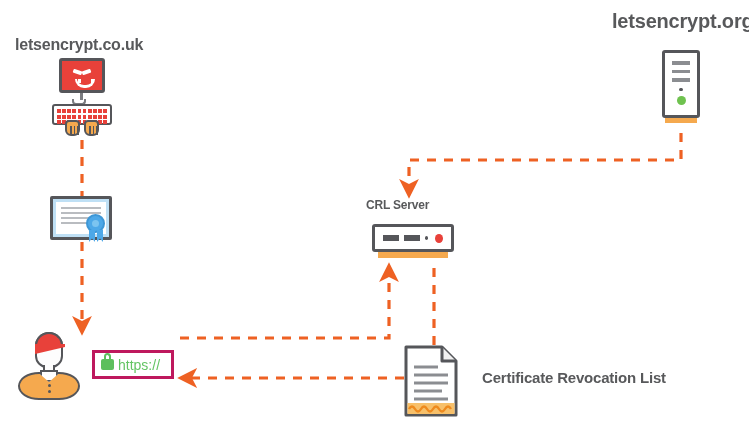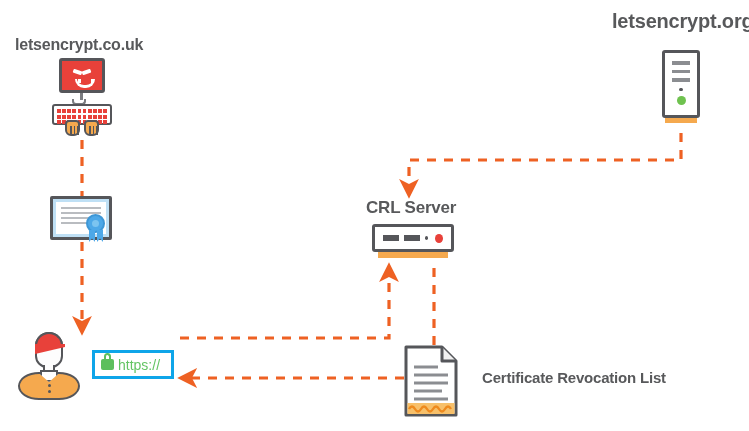--- a/index.html
+++ b/index.html
@@ -18,21 +18,21 @@
   }
   .lbl {
     position: absolute;
     font-weight: bold;
     color: #58595b;
     letter-spacing: -0.2px;
     white-space: nowrap;
   }
   #label-scotthelme { left: 15px; top: 36px; font-size: 16px; }
   #label-letsencrypt { left: 612px; top: 10px; font-size: 20px; }
-  #label-crl-server { left: 366px; top: 198px; font-size: 17px; }
+  #label-crl-server { left: 366px; top: 198px; font-size: 12px; }
   #label-crl-list { left: 482px; top: 369px; font-size: 15px; }
 
   .node { position: absolute; }
 
   
   #hacker { left: 52px; top: 58px; width: 60px; height: 78px; }
   #hacker .monitor {
     position: absolute; left: 7px; top: 0;
     width: 46px; height: 35px;
     border: 3px solid #55565a; border-radius: 3px;
@@ -158,21 +158,21 @@
   #person .btn {
     position: absolute; left: 30px; width: 3px; height: 3px;
     background: #55565a; border-radius: 50%;
   }
   #person .btn.b1 { top: 54px; }
   #person .btn.b2 { top: 60px; }
 
   
   #browser-bar {
     left: 92px; top: 350px; width: 82px; height: 29px;
-    border: 3px solid #0ea5e9; background: #ffffff;
+    border: 3px solid #be185d; background: #ffffff;
     box-sizing: border-box; display: flex; align-items: center;
     padding-left: 6px; gap: 4px;
   }
   #browser-bar .lock-body {
     position: relative; width: 13px; height: 11px;
     background: #5dbf5d; border-radius: 2px;
   }
   #browser-bar .lock-body::before {
     content: ""; position: absolute; left: 3px; top: -6px;
     width: 7px; height: 8px; border: 2.5px solid #5dbf5d;

